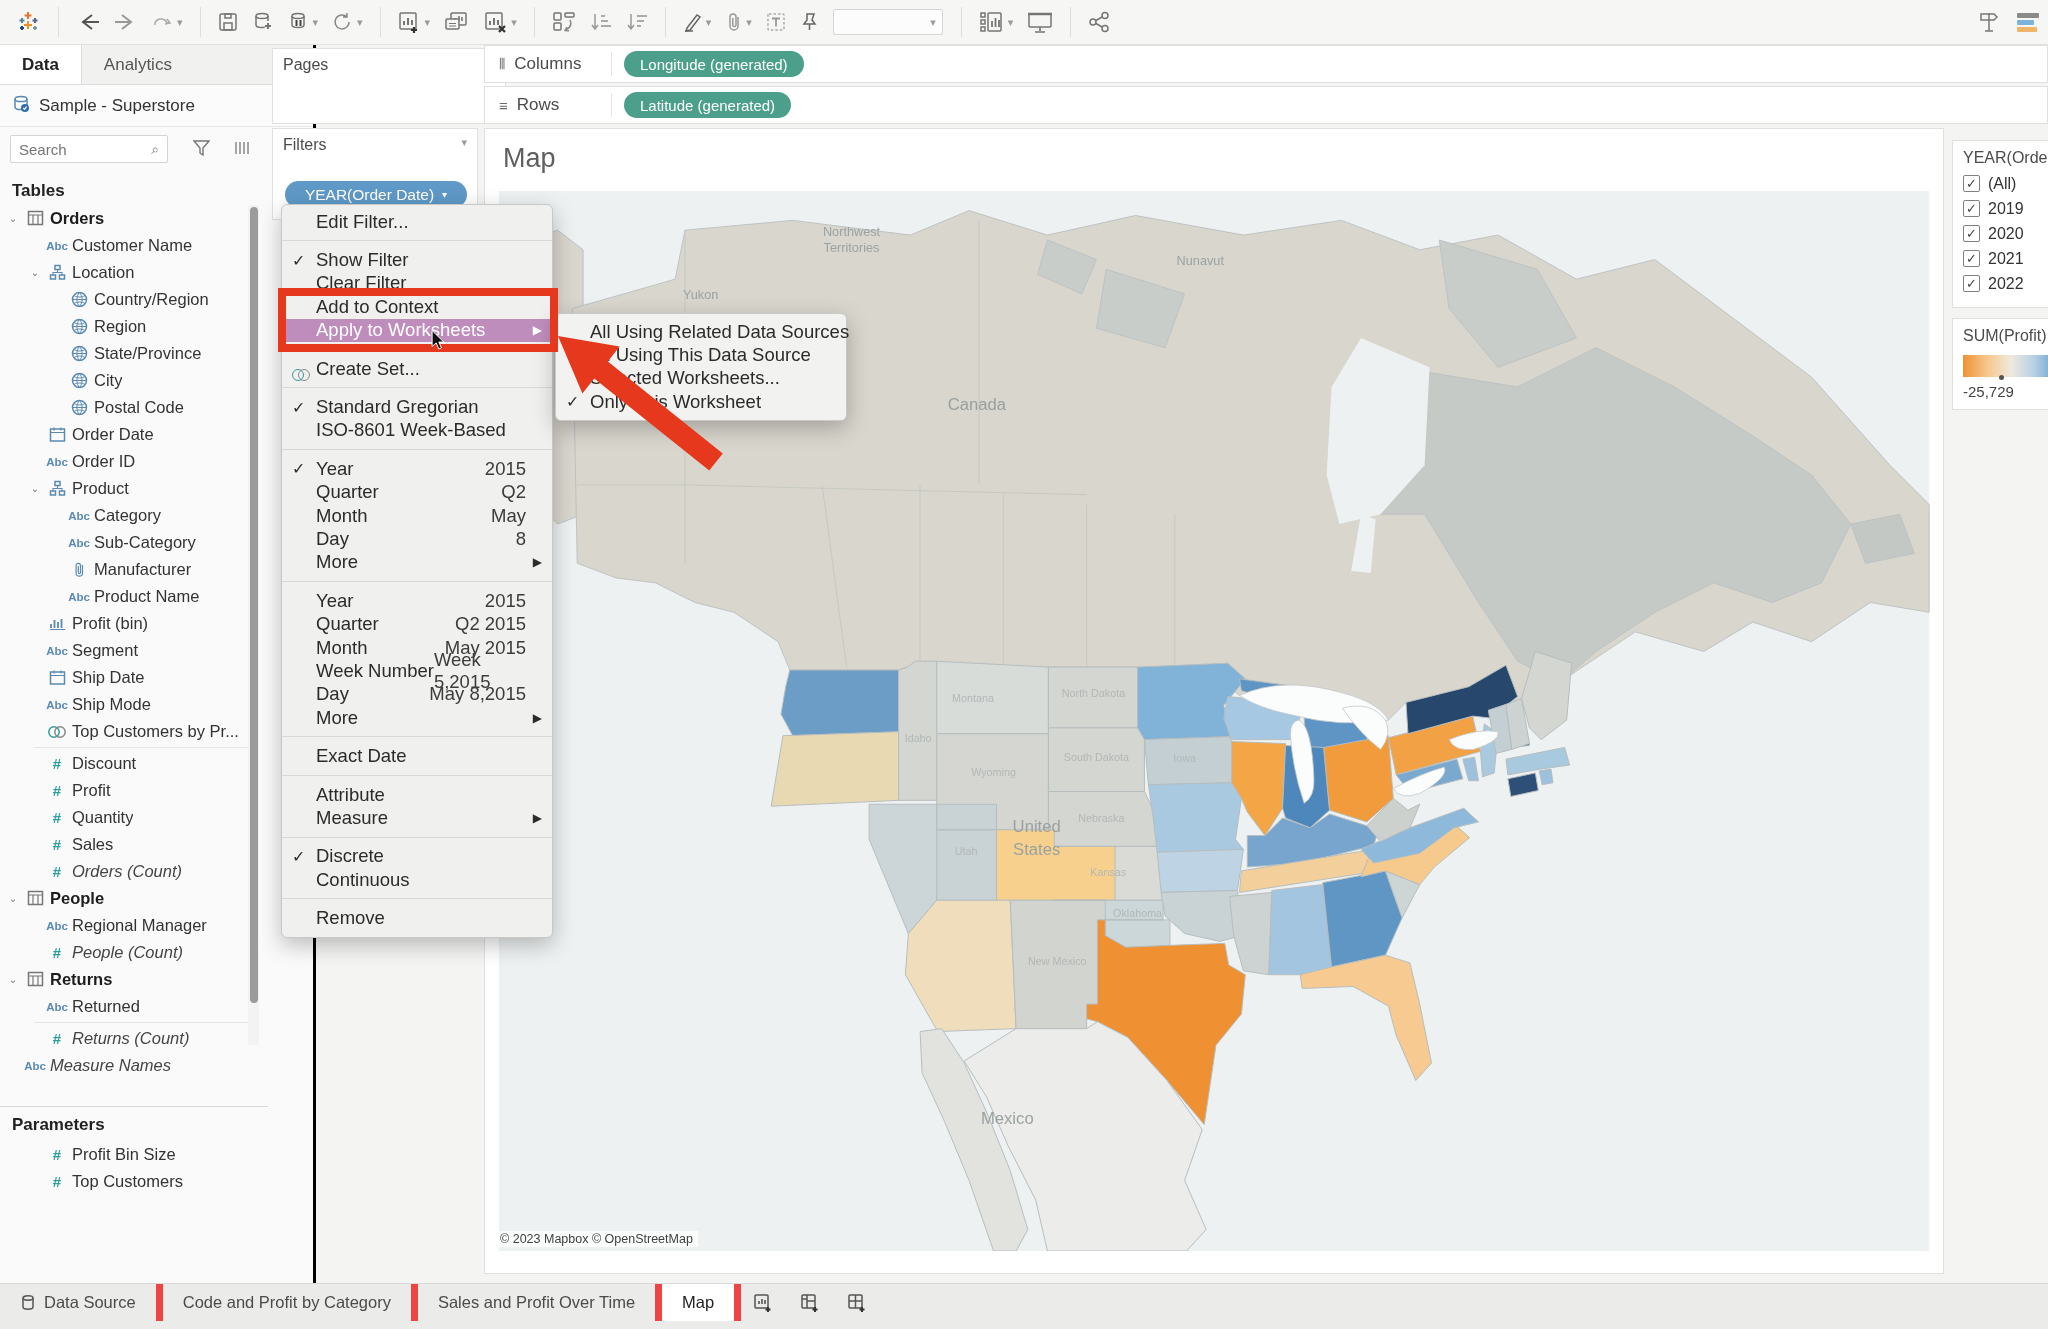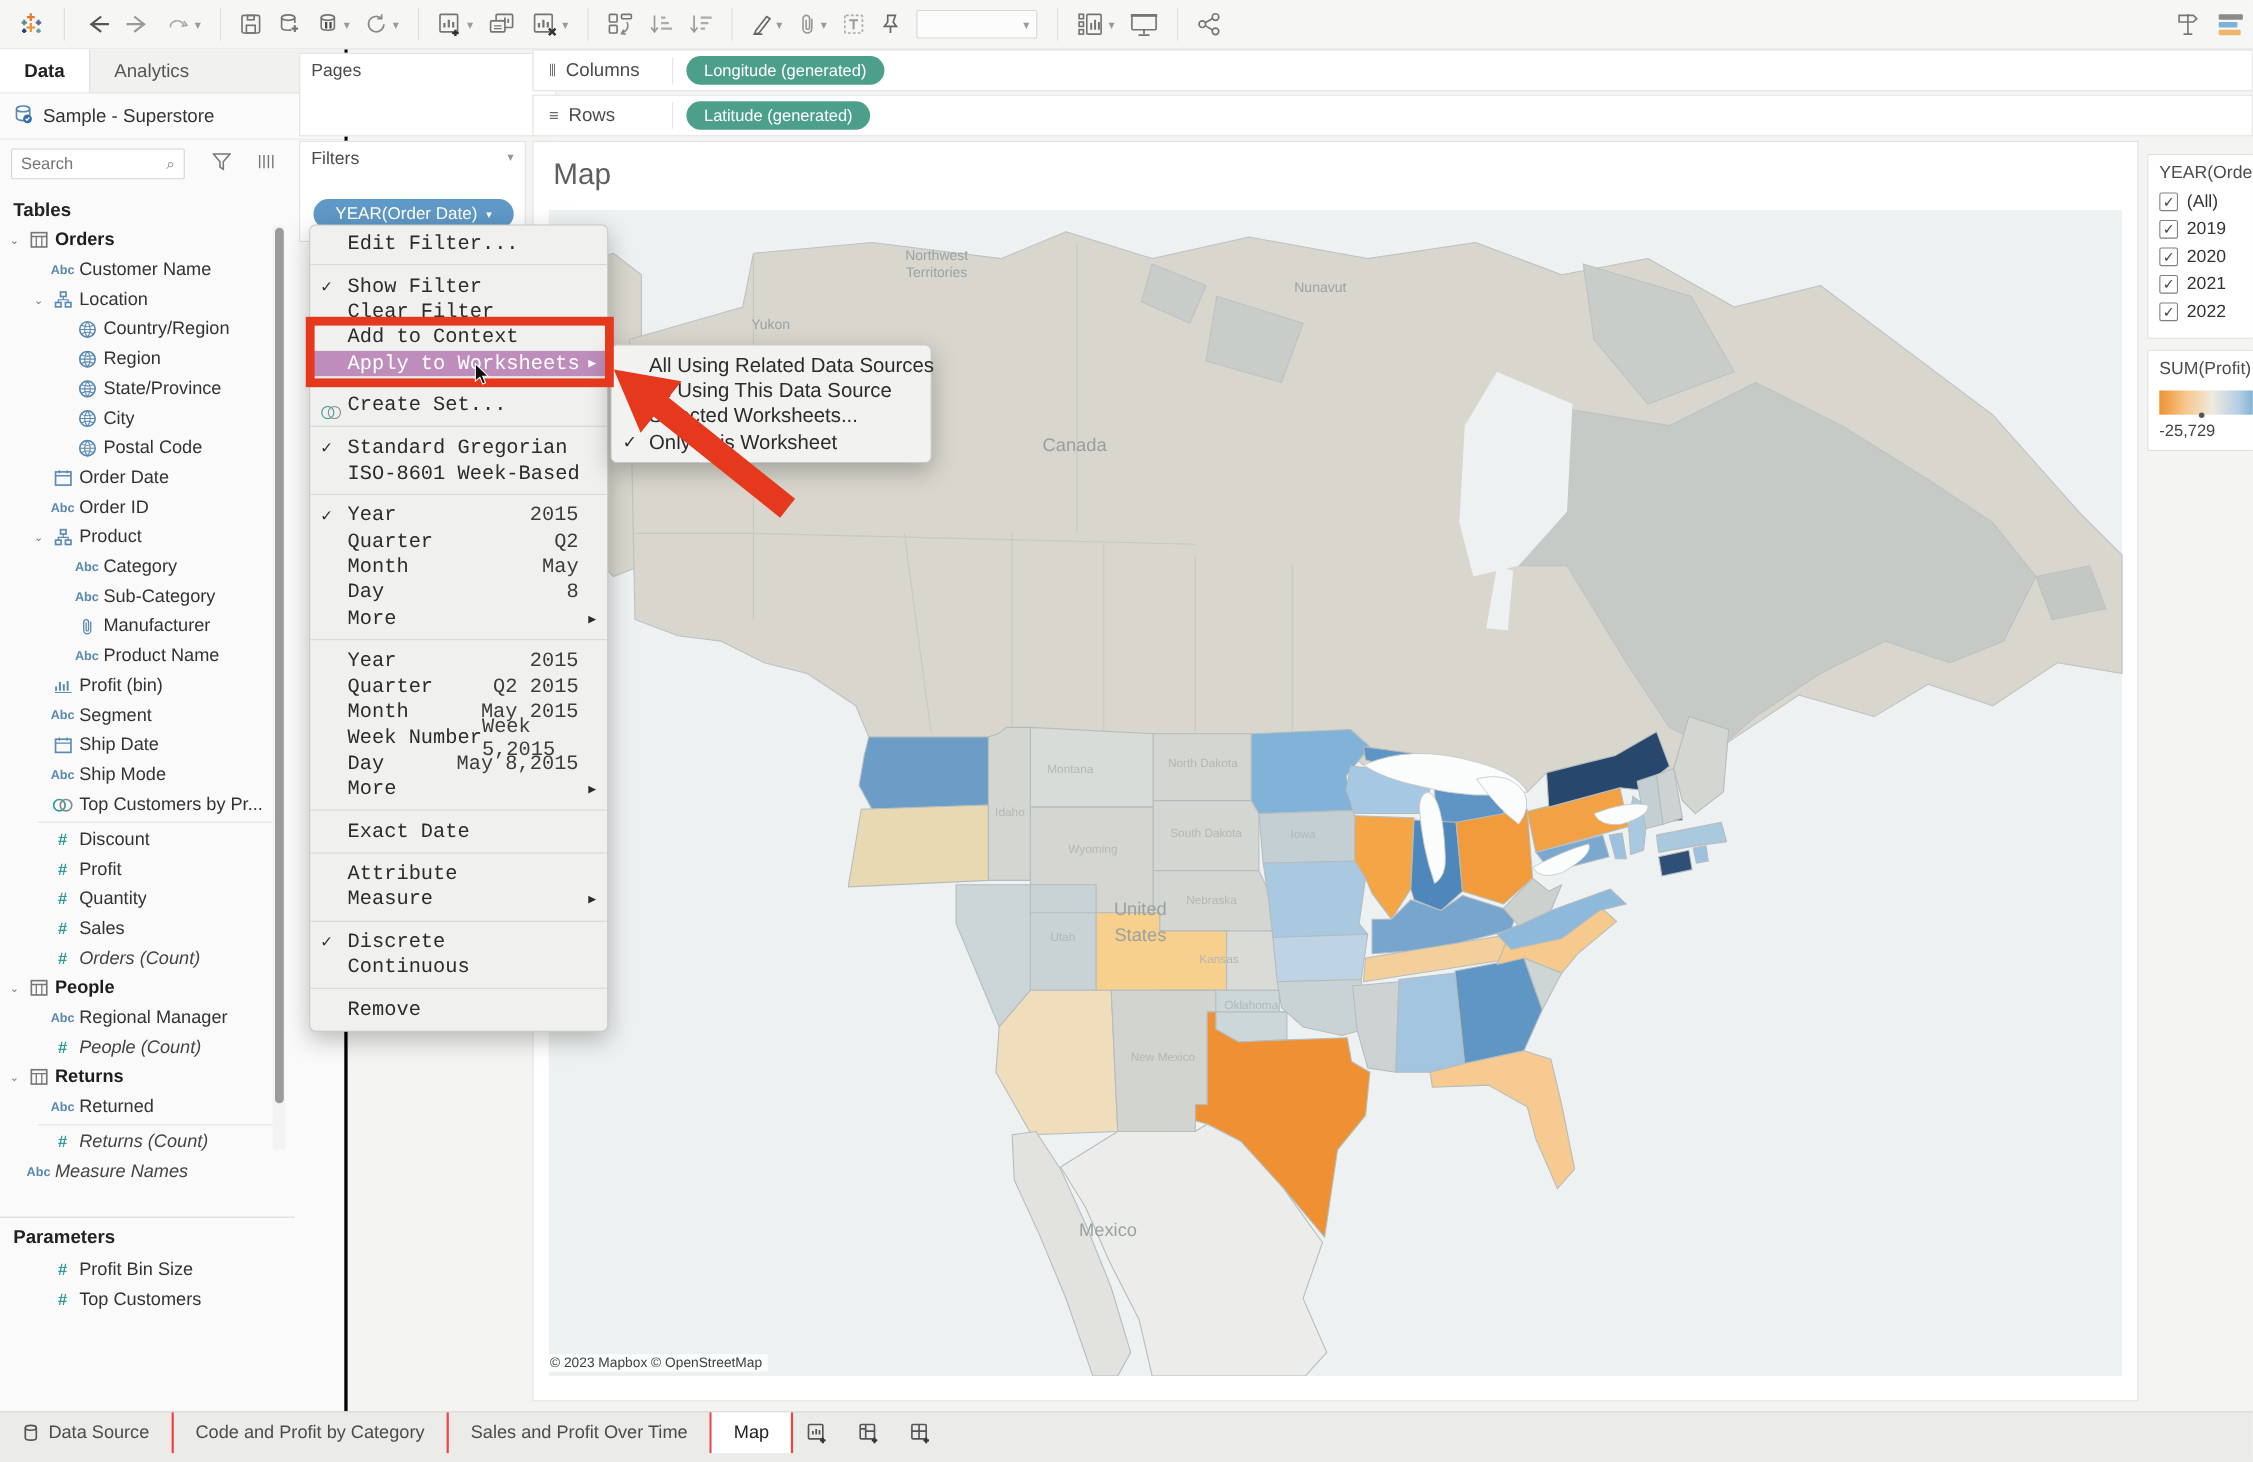--- a/index.html
+++ b/index.html
@@ -78,21 +78,21 @@
   #sheet { position:absolute; left:484px; top:128px; width:1460px; height:1146px; background:#fff;
     border:1px solid #e0e0e0; }
   #sheet-title { font-size:27px; color:#5f5f5f; padding:14px 0 0 18px; }
   #map-wrap { position:absolute; left:0px; top:62px; width:1458px; height:1060px; overflow:hidden; }
   #map-attrib { position:absolute; left:10px; bottom:4px; font-size:12.5px; color:#404040;
     background:rgba(255,255,255,.75); padding:1px 5px; }
 
   
   #ctx-menu { position:absolute; left:281px; top:204px; width:272px; background:#f0f0ef;
     border:1px solid #c8c8c8; border-radius:6px; box-shadow:0 7px 22px rgba(0,0,0,.25);
-    padding:5px 0 7px; z-index:50;font-family:Liberation Mono, monospace; }
+    padding:5px 0 7px; z-index:50; }
   .mi { height:23.4px; display:flex; align-items:center; font-size:18.5px; color:#2b2b2b;
     padding:0 8px 0 10px; position:relative; }
   .mi .chk { width:24px; flex:0 0 24px; font-size:16px; color:#2b2b2b; }
   .mi .lbl { white-space:nowrap; }
   .mi .val { margin-left:auto; color:#3c3c3c; padding-right:18px; }
   .mi .arr { position:absolute; right:10px; font-size:12px; color:#2b2b2b; }
   .mi.hl { background:#bf8dbc; color:#fff; }
   .mi.hl .chk,.mi.hl .arr { color:#fff; }
   .msep { height:15px; display:flex; align-items:center; }
   .msep::after { content:""; display:block; width:100%; height:1px; background:#d8d8d7; }
@@ -121,21 +121,21 @@
   #legend-card .card-title { white-space:nowrap; font-size:16px; padding:8px 0 6px 10px; }
   #legend-grad { margin:4px 0 0 10px; width:96px; height:22px;
     background:linear-gradient(to right,#ef9133,#f6c78b,#efe9de,#b3d0e5,#5f98c5); position:relative; }
   #legend-mark { position:absolute; left:38%; bottom:-3px; width:5px; height:5px; border-radius:50%; background:#555; }
   #legend-min { font-size:15px; color:#444; padding:6px 0 0 10px; }
 
   
   #bottom-bar { position:absolute; left:0; top:1283px; width:2048px; height:46px; background:#ebebea;
     border-top:1px solid #d8d8d8; display:flex; align-items:stretch; }
   .btab { display:flex; align-items:center; gap:8px; padding:0 20px; font-size:16.5px; color:#4b4b4b;
-    border-right:2px solid #ef4444; height:37px; }
+    border-right:7px solid #ef4444; height:37px; }
   .btab.active { background:#fff; color:#222; }
   .btab-ico { display:flex; align-items:center; padding:0 12px; height:37px; color:#555; border-right:1px solid transparent; }
 
   svg text { font-family:"Liberation Sans", sans-serif; }
 </style>
 </head>
 <body>
 
 <div id="app">
 

